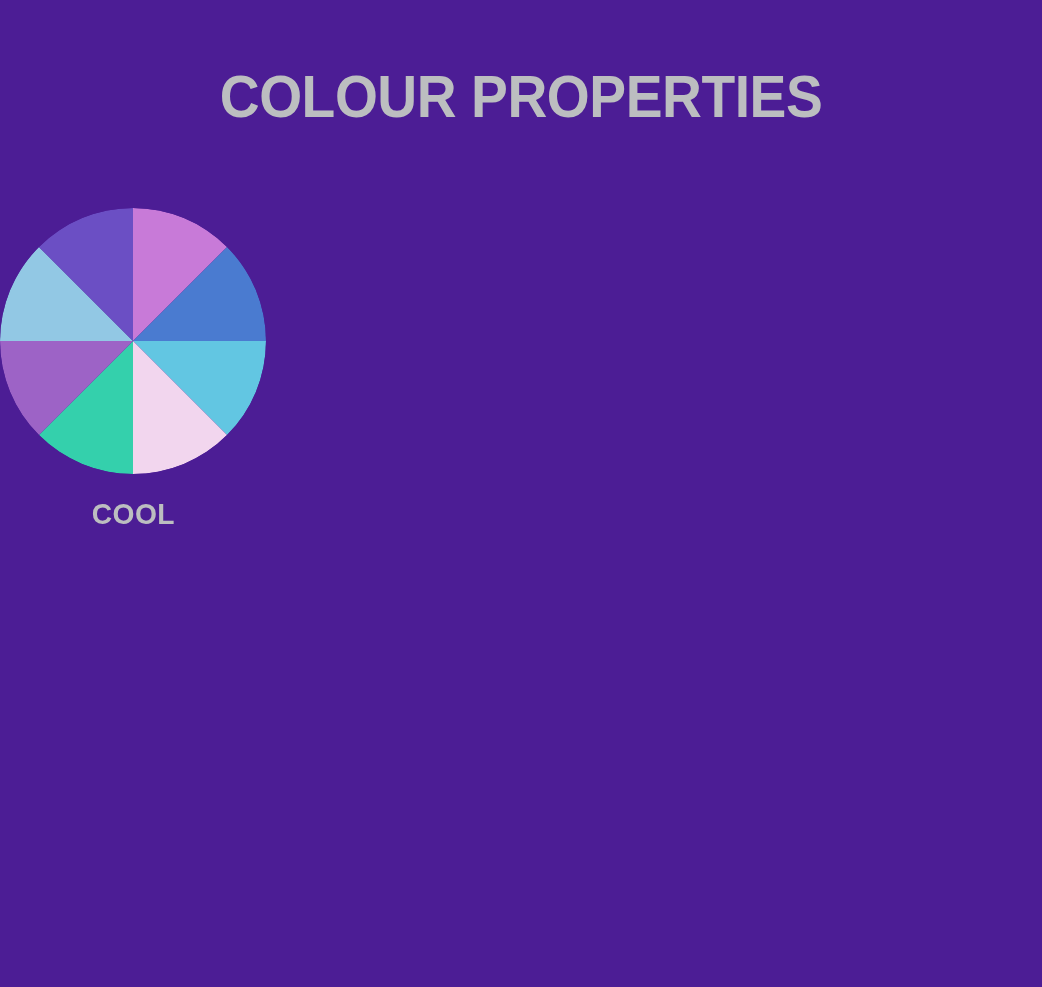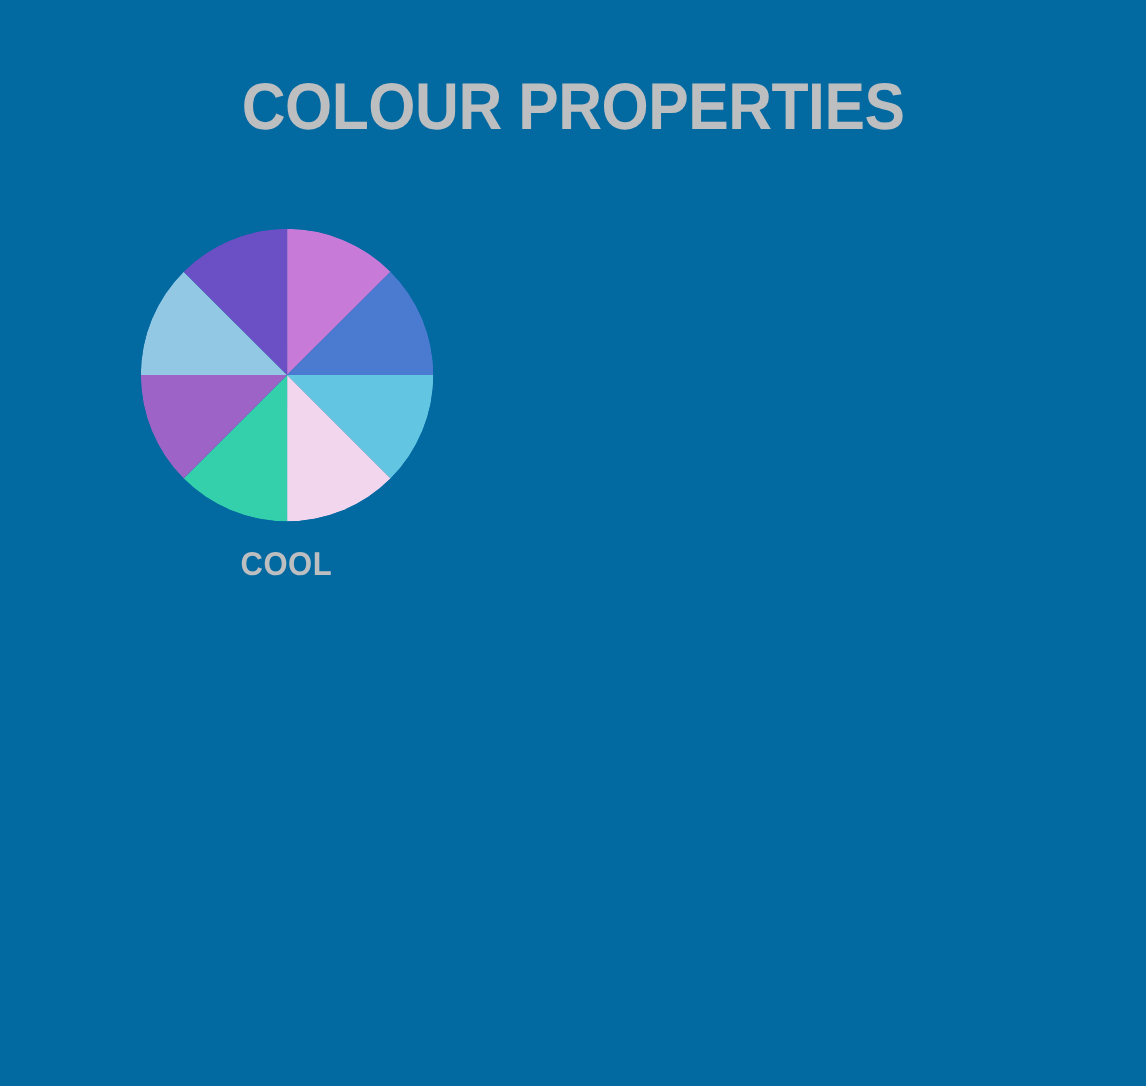--- a/index.html
+++ b/index.html
@@ -11,21 +11,21 @@
     width: 1042px;
     height: 987px;
     font-family: "Liberation Sans", sans-serif;
     overflow: hidden;
     position: relative;
   }
   #infographic {
     width: 1042px;
     height: 987px;
     position: relative;
-    background: #0369a1;
+    background: #4c1d95;
     box-sizing: border-box;
     text-decoration: underline;
   }
   #page-title {
     position: absolute;
     top: 66px;
     left: 0;
     width: 1042px;
     text-align: center;
     font-size: 60px;
@@ -37,21 +37,21 @@
     transform: scaleX(0.92);
     transform-origin: center top;
     white-space: nowrap;
   }
   .wheel-grid {
     position: absolute;
     top: 208px;
     left: 0;
     width: 1042px;
     display: grid;
-    grid-template-columns: repeat(2, 1fr);
+    grid-template-columns: repeat(5, 1fr);
     grid-template-rows: repeat(2, 360px);
     row-gap: 0px;
   }
   .wheel-cell {
     position: relative;
     display: flex;
     flex-direction: column;
     align-items: center;
   }
   .wheel {

